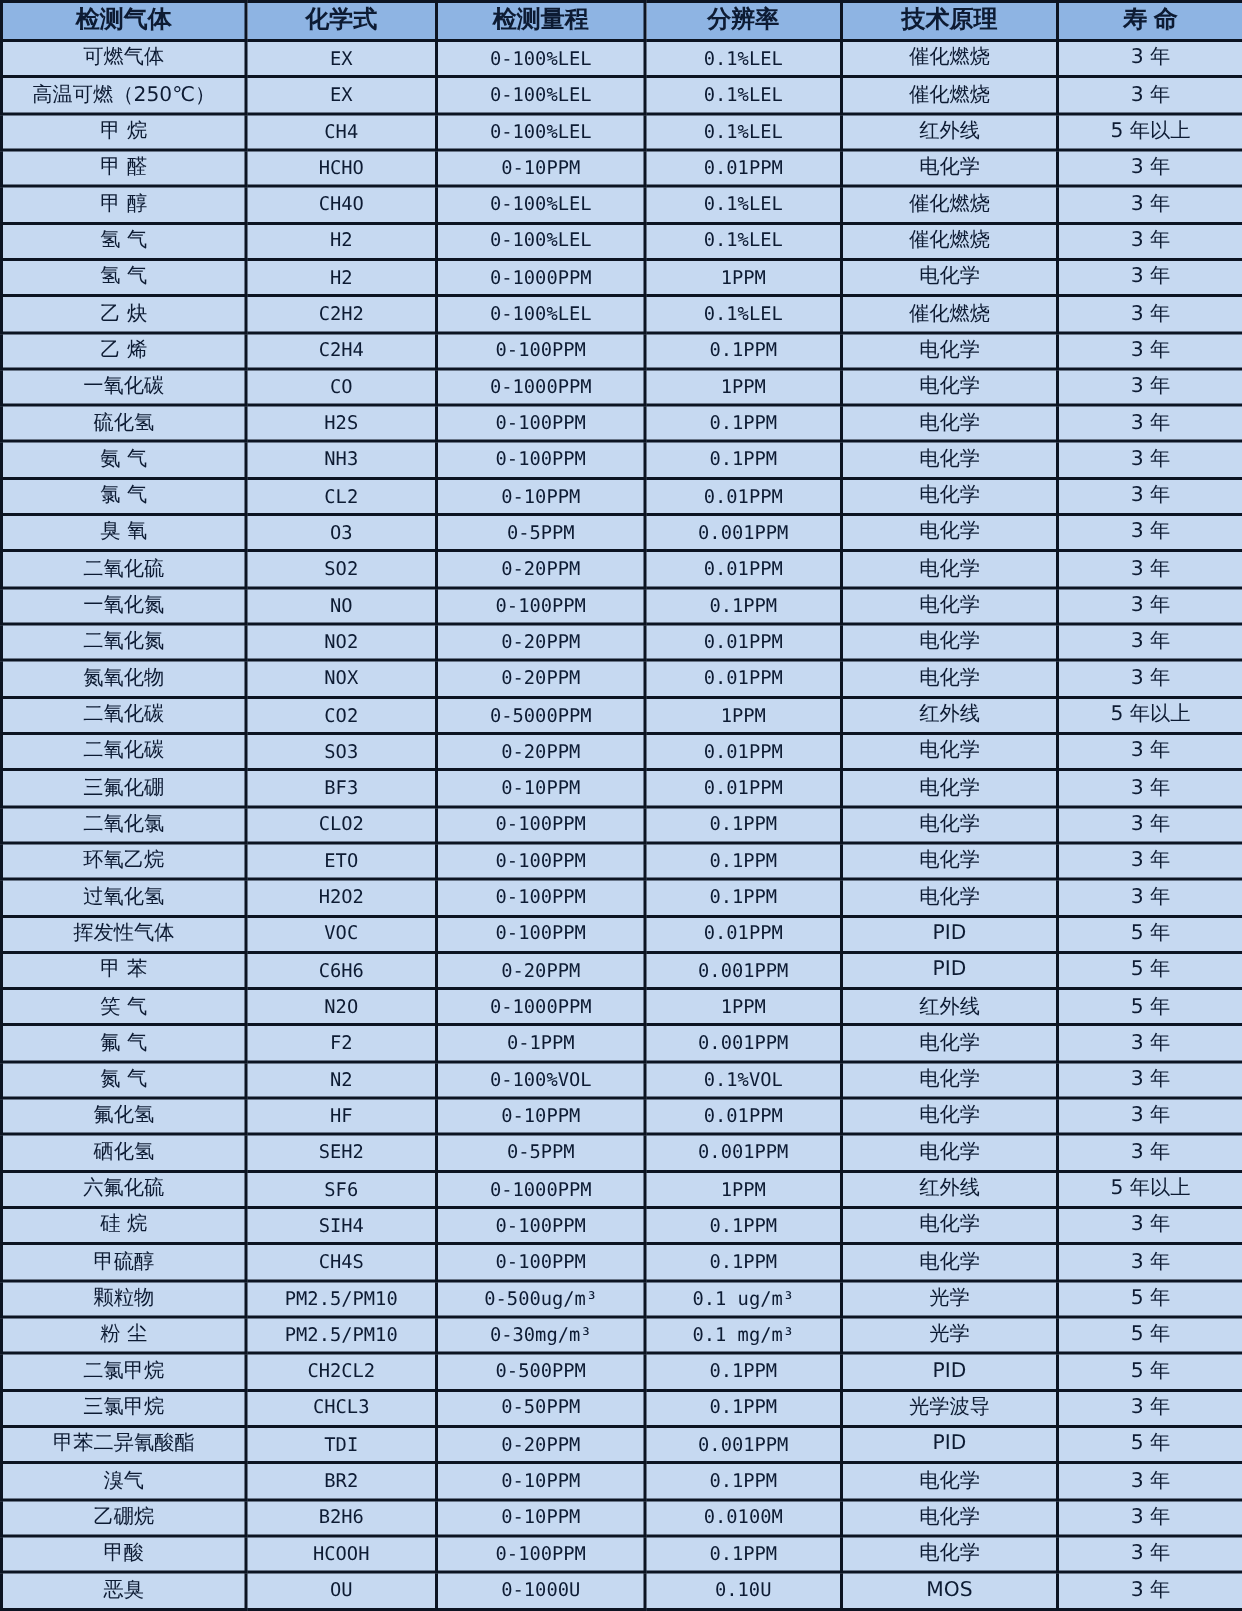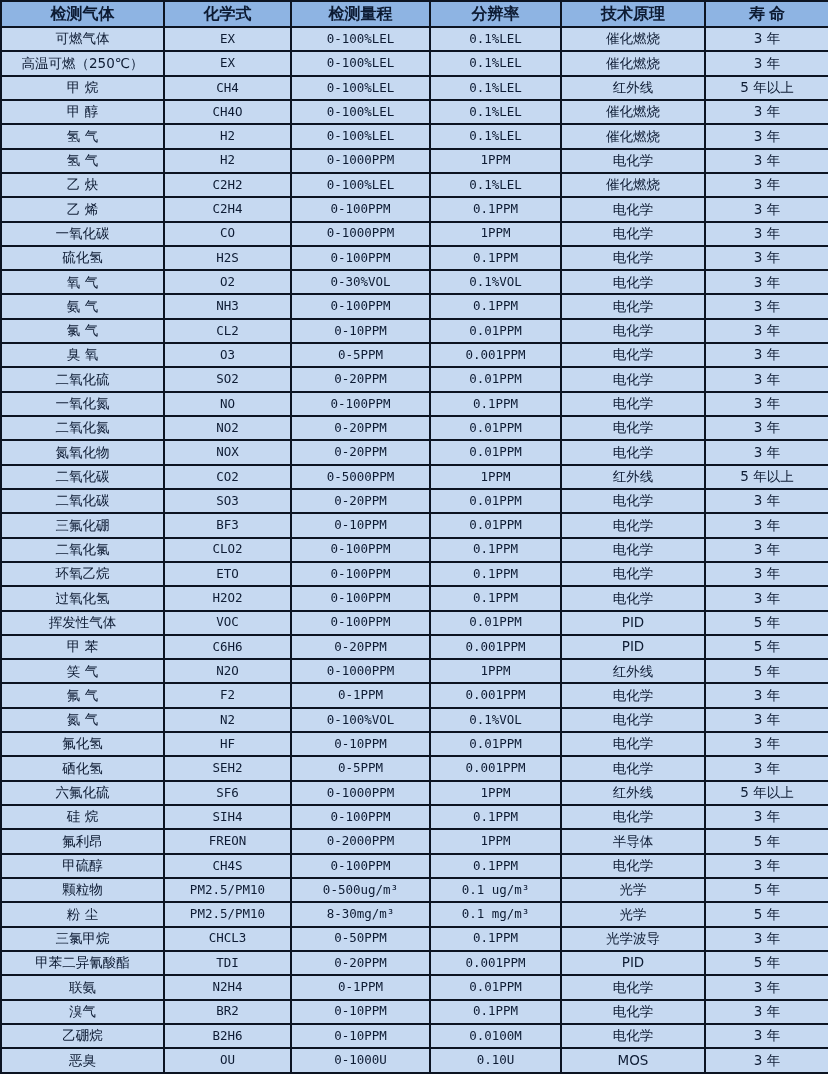--- a/index.html
+++ b/index.html
@@ -21,21 +21,21 @@
   th,td{
     border:2px solid var(--border);
     text-align:center;vertical-align:middle;
     padding:0 2px;overflow:hidden;white-space:nowrap;
     line-height:1;
   }
   th{
     background:var(--header-bg);
     color:var(--text);
     font-size:16px;font-weight:bold;
-    font-family:Liberation Serif, serif;
+    font-family:Liberation Sans, sans-serif;
     height:24px;
   }
   td{
     background:var(--row-bg);
     color:var(--text);
     font-size:12.5px;
   }
   td.col-0, td.col-4, td.col-5{
     font-size:13.5px;
     font-family:"DejaVu Sans","Liberation Sans",sans-serif;
@@ -82,20 +82,28 @@
       </tr>
       <tr>
         <td class="col-0">甲 烷</td>
         <td class="col-1">CH4</td>
         <td class="col-2">0-100%LEL</td>
         <td class="col-3">0.1%LEL</td>
         <td class="col-4">红外线</td>
         <td class="col-5">5 年以上</td>
       </tr>
       <tr>
+        <td class="col-0">甲 醛</td>
+        <td class="col-1">HCHO</td>
+        <td class="col-2">0-10PPM</td>
+        <td class="col-3">0.01PPM</td>
+        <td class="col-4">电化学</td>
+        <td class="col-5">3 年</td>
+      </tr>
+      <tr>
         <td class="col-0">甲 醇</td>
         <td class="col-1">CH4O</td>
         <td class="col-2">0-100%LEL</td>
         <td class="col-3">0.1%LEL</td>
         <td class="col-4">催化燃烧</td>
         <td class="col-5">3 年</td>
       </tr>
       <tr>
         <td class="col-0">氢 气</td>
         <td class="col-1">H2</td>
@@ -134,28 +142,20 @@
         <td class="col-2">0-1000PPM</td>
         <td class="col-3">1PPM</td>
         <td class="col-4">电化学</td>
         <td class="col-5">3 年</td>
       </tr>
       <tr>
         <td class="col-0">硫化氢</td>
         <td class="col-1">H2S</td>
         <td class="col-2">0-100PPM</td>
         <td class="col-3">0.1PPM</td>
-        <td class="col-4">电化学</td>
-        <td class="col-5">3 年</td>
-      </tr>
-      <tr>
-        <td class="col-0">氧 气</td>
-        <td class="col-1">O2</td>
-        <td class="col-2">0-30%VOL</td>
-        <td class="col-3">0.1%VOL</td>
         <td class="col-4">电化学</td>
         <td class="col-5">3 年</td>
       </tr>
       <tr>
         <td class="col-0">氨 气</td>
         <td class="col-1">NH3</td>
         <td class="col-2">0-100PPM</td>
         <td class="col-3">0.1PPM</td>
         <td class="col-4">电化学</td>
         <td class="col-5">3 年</td>
@@ -322,88 +322,88 @@
       </tr>
       <tr>
         <td class="col-0">硅 烷</td>
         <td class="col-1">SIH4</td>
         <td class="col-2">0-100PPM</td>
         <td class="col-3">0.1PPM</td>
         <td class="col-4">电化学</td>
         <td class="col-5">3 年</td>
       </tr>
       <tr>
-        <td class="col-0">氟利昂</td>
-        <td class="col-1">FREON</td>
-        <td class="col-2">0-2000PPM</td>
-        <td class="col-3">1PPM</td>
-        <td class="col-4">半导体</td>
-        <td class="col-5">5 年</td>
-      </tr>
-      <tr>
         <td class="col-0">甲硫醇</td>
         <td class="col-1">CH4S</td>
         <td class="col-2">0-100PPM</td>
         <td class="col-3">0.1PPM</td>
         <td class="col-4">电化学</td>
         <td class="col-5">3 年</td>
       </tr>
       <tr>
         <td class="col-0">颗粒物</td>
         <td class="col-1">PM2.5/PM10</td>
         <td class="col-2">0-500ug/m³</td>
         <td class="col-3">0.1 ug/m³</td>
         <td class="col-4">光学</td>
         <td class="col-5">5 年</td>
       </tr>
       <tr>
         <td class="col-0">粉 尘</td>
         <td class="col-1">PM2.5/PM10</td>
-        <td class="col-2">8-30mg/m³</td>
+        <td class="col-2">0-30mg/m³</td>
         <td class="col-3">0.1 mg/m³</td>
         <td class="col-4">光学</td>
+        <td class="col-5">5 年</td>
+      </tr>
+      <tr>
+        <td class="col-0">二氯甲烷</td>
+        <td class="col-1">CH2CL2</td>
+        <td class="col-2">0-500PPM</td>
+        <td class="col-3">0.1PPM</td>
+        <td class="col-4">PID</td>
         <td class="col-5">5 年</td>
       </tr>
       <tr>
         <td class="col-0">三氯甲烷</td>
         <td class="col-1">CHCL3</td>
         <td class="col-2">0-50PPM</td>
         <td class="col-3">0.1PPM</td>
         <td class="col-4">光学波导</td>
         <td class="col-5">3 年</td>
       </tr>
       <tr>
         <td class="col-0">甲苯二异氰酸酯</td>
         <td class="col-1">TDI</td>
         <td class="col-2">0-20PPM</td>
         <td class="col-3">0.001PPM</td>
         <td class="col-4">PID</td>
         <td class="col-5">5 年</td>
       </tr>
       <tr>
-        <td class="col-0">联氨</td>
-        <td class="col-1">N2H4</td>
-        <td class="col-2">0-1PPM</td>
-        <td class="col-3">0.01PPM</td>
-        <td class="col-4">电化学</td>
-        <td class="col-5">3 年</td>
-      </tr>
-      <tr>
         <td class="col-0">溴气</td>
         <td class="col-1">BR2</td>
         <td class="col-2">0-10PPM</td>
         <td class="col-3">0.1PPM</td>
         <td class="col-4">电化学</td>
         <td class="col-5">3 年</td>
       </tr>
       <tr>
         <td class="col-0">乙硼烷</td>
         <td class="col-1">B2H6</td>
         <td class="col-2">0-10PPM</td>
         <td class="col-3">0.0100M</td>
+        <td class="col-4">电化学</td>
+        <td class="col-5">3 年</td>
+      </tr>
+      <tr>
+        <td class="col-0">甲酸</td>
+        <td class="col-1">HCOOH</td>
+        <td class="col-2">0-100PPM</td>
+        <td class="col-3">0.1PPM</td>
         <td class="col-4">电化学</td>
         <td class="col-5">3 年</td>
       </tr>
       <tr>
         <td class="col-0">恶臭</td>
         <td class="col-1">OU</td>
         <td class="col-2">0-1000U</td>
         <td class="col-3">0.10U</td>
         <td class="col-4">MOS</td>
         <td class="col-5">3 年</td>

